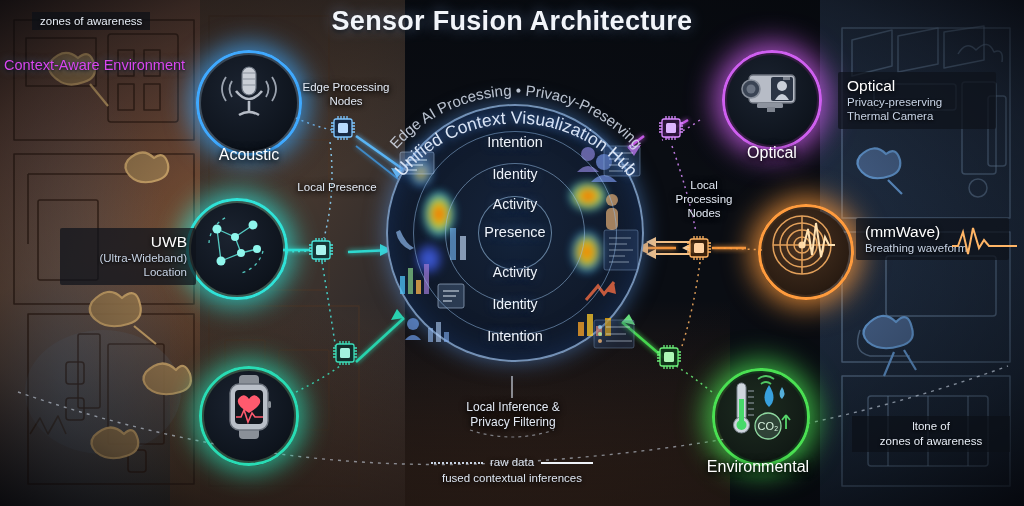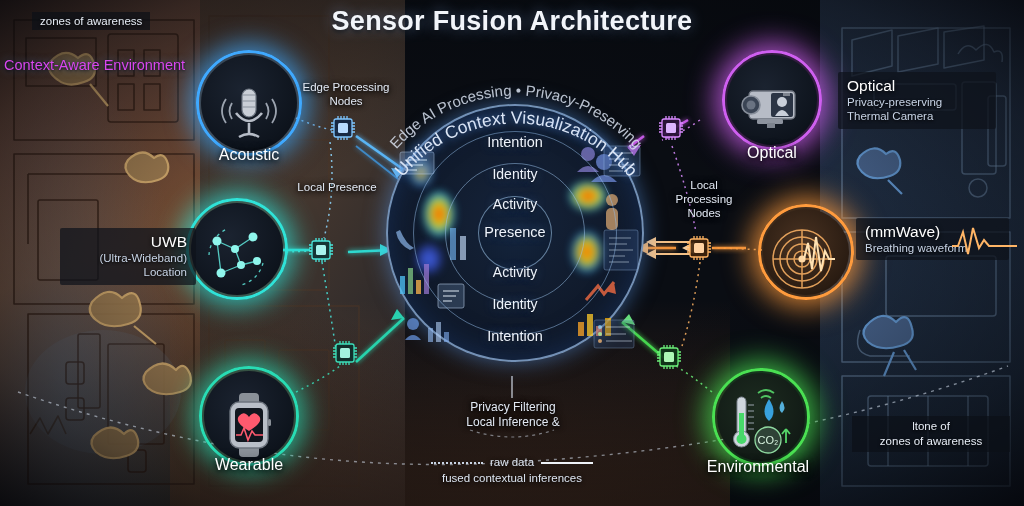--- a/index.html
+++ b/index.html
@@ -47,21 +47,21 @@
 
   
   #arcwrap{position:absolute;left:346px;top:72px;width:340px;height:200px;}
   #arcwrap text{fill:#dfe8f7;font-family:"Liberation Sans",sans-serif;}
 
   
   .node{position:absolute;border-radius:50%;display:flex;align-items:center;justify-content:center;}
   .node-ring{position:absolute;inset:0;border-radius:50%;border:3px solid;}
   .node-core{position:absolute;inset:5px;border-radius:50%;
     background:radial-gradient(circle at 42% 36%,#1b2330 0%,#0e141d 70%,#070a0f 100%);
-    display:flex;align-items:flex-end;justify-content:center;}
+    display:flex;align-items:flex-start;justify-content:center;}
   .node-label{position:absolute;text-align:center;color:#fff;font-size:16px;
     text-shadow:0 2px 5px #000,0 0 10px rgba(0,0,0,.9);white-space:nowrap;}
 
   
   .chip{position:absolute;width:26px;height:26px;}
 
   
   .anno{position:absolute;color:#e2e9f4;font-size:11.5px;line-height:1.22;text-align:center;
     text-shadow:0 1px 4px #000,0 0 7px rgba(0,0,0,.85);}
   .side-box{position:absolute;background:rgba(14,18,26,.72);padding:5px 9px;border-radius:2px;}
@@ -374,21 +374,20 @@
         <rect x="26" y="4" width="20" height="12" rx="4" fill="#8a9098"></rect>
         <rect x="26" y="56" width="20" height="12" rx="4" fill="#8a9098"></rect>
         <rect x="17" y="13" width="38" height="46" rx="9" fill="#b9bfc8" stroke="#6d747e" stroke-width="1.4"></rect>
         <rect x="22" y="19" width="28" height="34" rx="4" fill="#11161e"></rect>
         <path d="M36 28 q-5 -7 -10 -1 q-5 6 10 15 q15 -9 10 -15 q-5 -6 -10 1 z" fill="#ff5a6e"></path>
         <path d="M23 46 l5 0 l3 -7 l4 12 l4 -9 l3 4 h8" stroke="#ff5a6e" stroke-width="1.6" fill="none"></path>
         <rect x="55" y="30" width="3" height="7" rx="1.5" fill="#8a9098"></rect>
       </svg>
     </div>
   </div>
-  <div class="node-label" style="left:185px;top:456px;width:128px;">Wearable</div>
 
   <div class="node" style="left:722px;top:50px;width:100px;height:100px;">
     <div class="node-ring" style="border-color:#cf5ff0;box-shadow:0 0 28px 7px rgba(207,95,240,.8),inset 0 0 18px rgba(207,95,240,.45);"></div>
     <div class="node-core">
       <svg width="74" height="74" viewBox="0 0 74 74">
         <rect x="14" y="20" width="46" height="28" rx="4" fill="#b7bcc6" stroke="#6c727d" stroke-width="1.3"></rect>
         <rect x="36" y="22" width="22" height="24" rx="2" fill="#2b3444"></rect>
         <circle cx="47" cy="31" r="5" fill="#c9cfd9"></circle>
         <path d="M40 45 q7 -12 14 0 z" fill="#c9cfd9"></path>
         <circle cx="16" cy="34" r="9" fill="#3a4454" stroke="#868d99" stroke-width="1.6"></circle>
@@ -522,22 +521,22 @@
   </div>
   <div class="anno" style="left:262px;top:180px;width:150px;">
     <div>Local Presence</div>
   </div>
   <div class="anno" style="left:652px;top:178px;width:104px;">
     <div>Local</div>
     <div>Processing</div>
     <div>Nodes</div>
   </div>
   <div class="anno" style="left:438px;top:400px;width:150px;font-size:12px;">
+    <div>Local Inference &amp;</div>
     <div>Privacy Filtering</div>
-    <div>Local Inference &amp;</div>
   </div>
 
   <div class="corner" style="left:32px;top:12px;">zones of awareness</div>
   <div class="corner" style="left:852px;top:416px;width:142px;text-align:center;line-height:1.3;">
     <div>ltone of</div>
     <div>zones of awareness</div>
   </div>
 
   <div id="legend">
     <div class="row">

